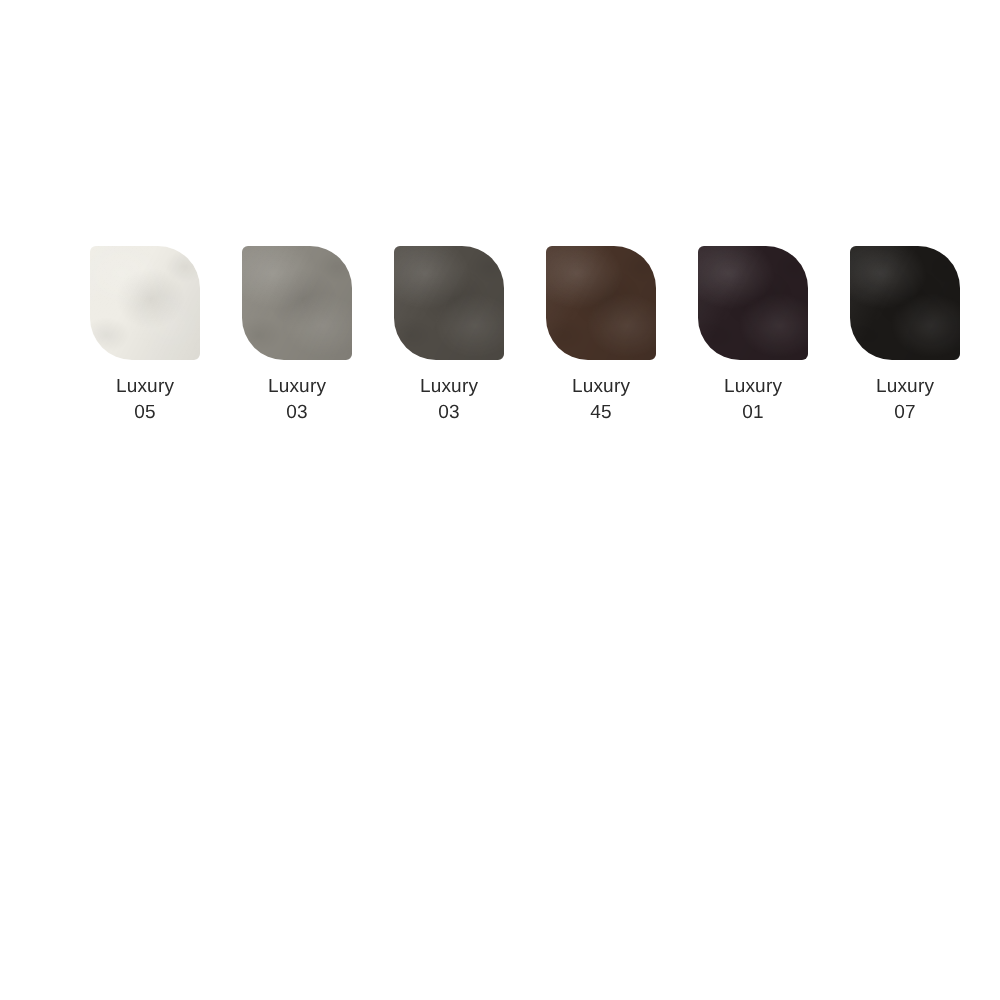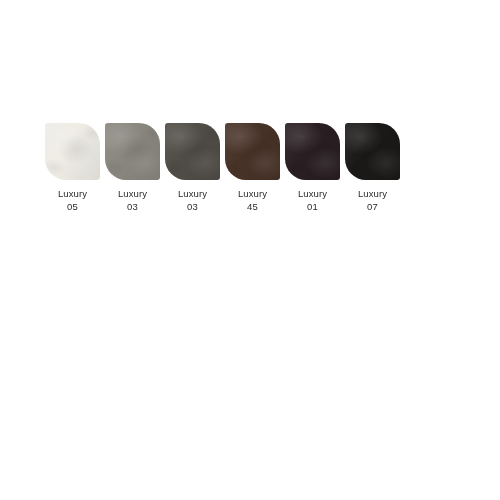--- a/index.html
+++ b/index.html
@@ -16,21 +16,21 @@
     position: relative;
   }
 
   #swatch-palette {
     position: absolute;
     left: 45px;
     top: 123px;
     display: flex;
     flex-direction: row;
     align-items: flex-start;
-    gap: 5px;
+    gap: 21px;
   }
 
   .swatch-item {
     width: 55px;
     display: flex;
     flex-direction: column;
     align-items: center;
   }
 
   .swatch-chip {

